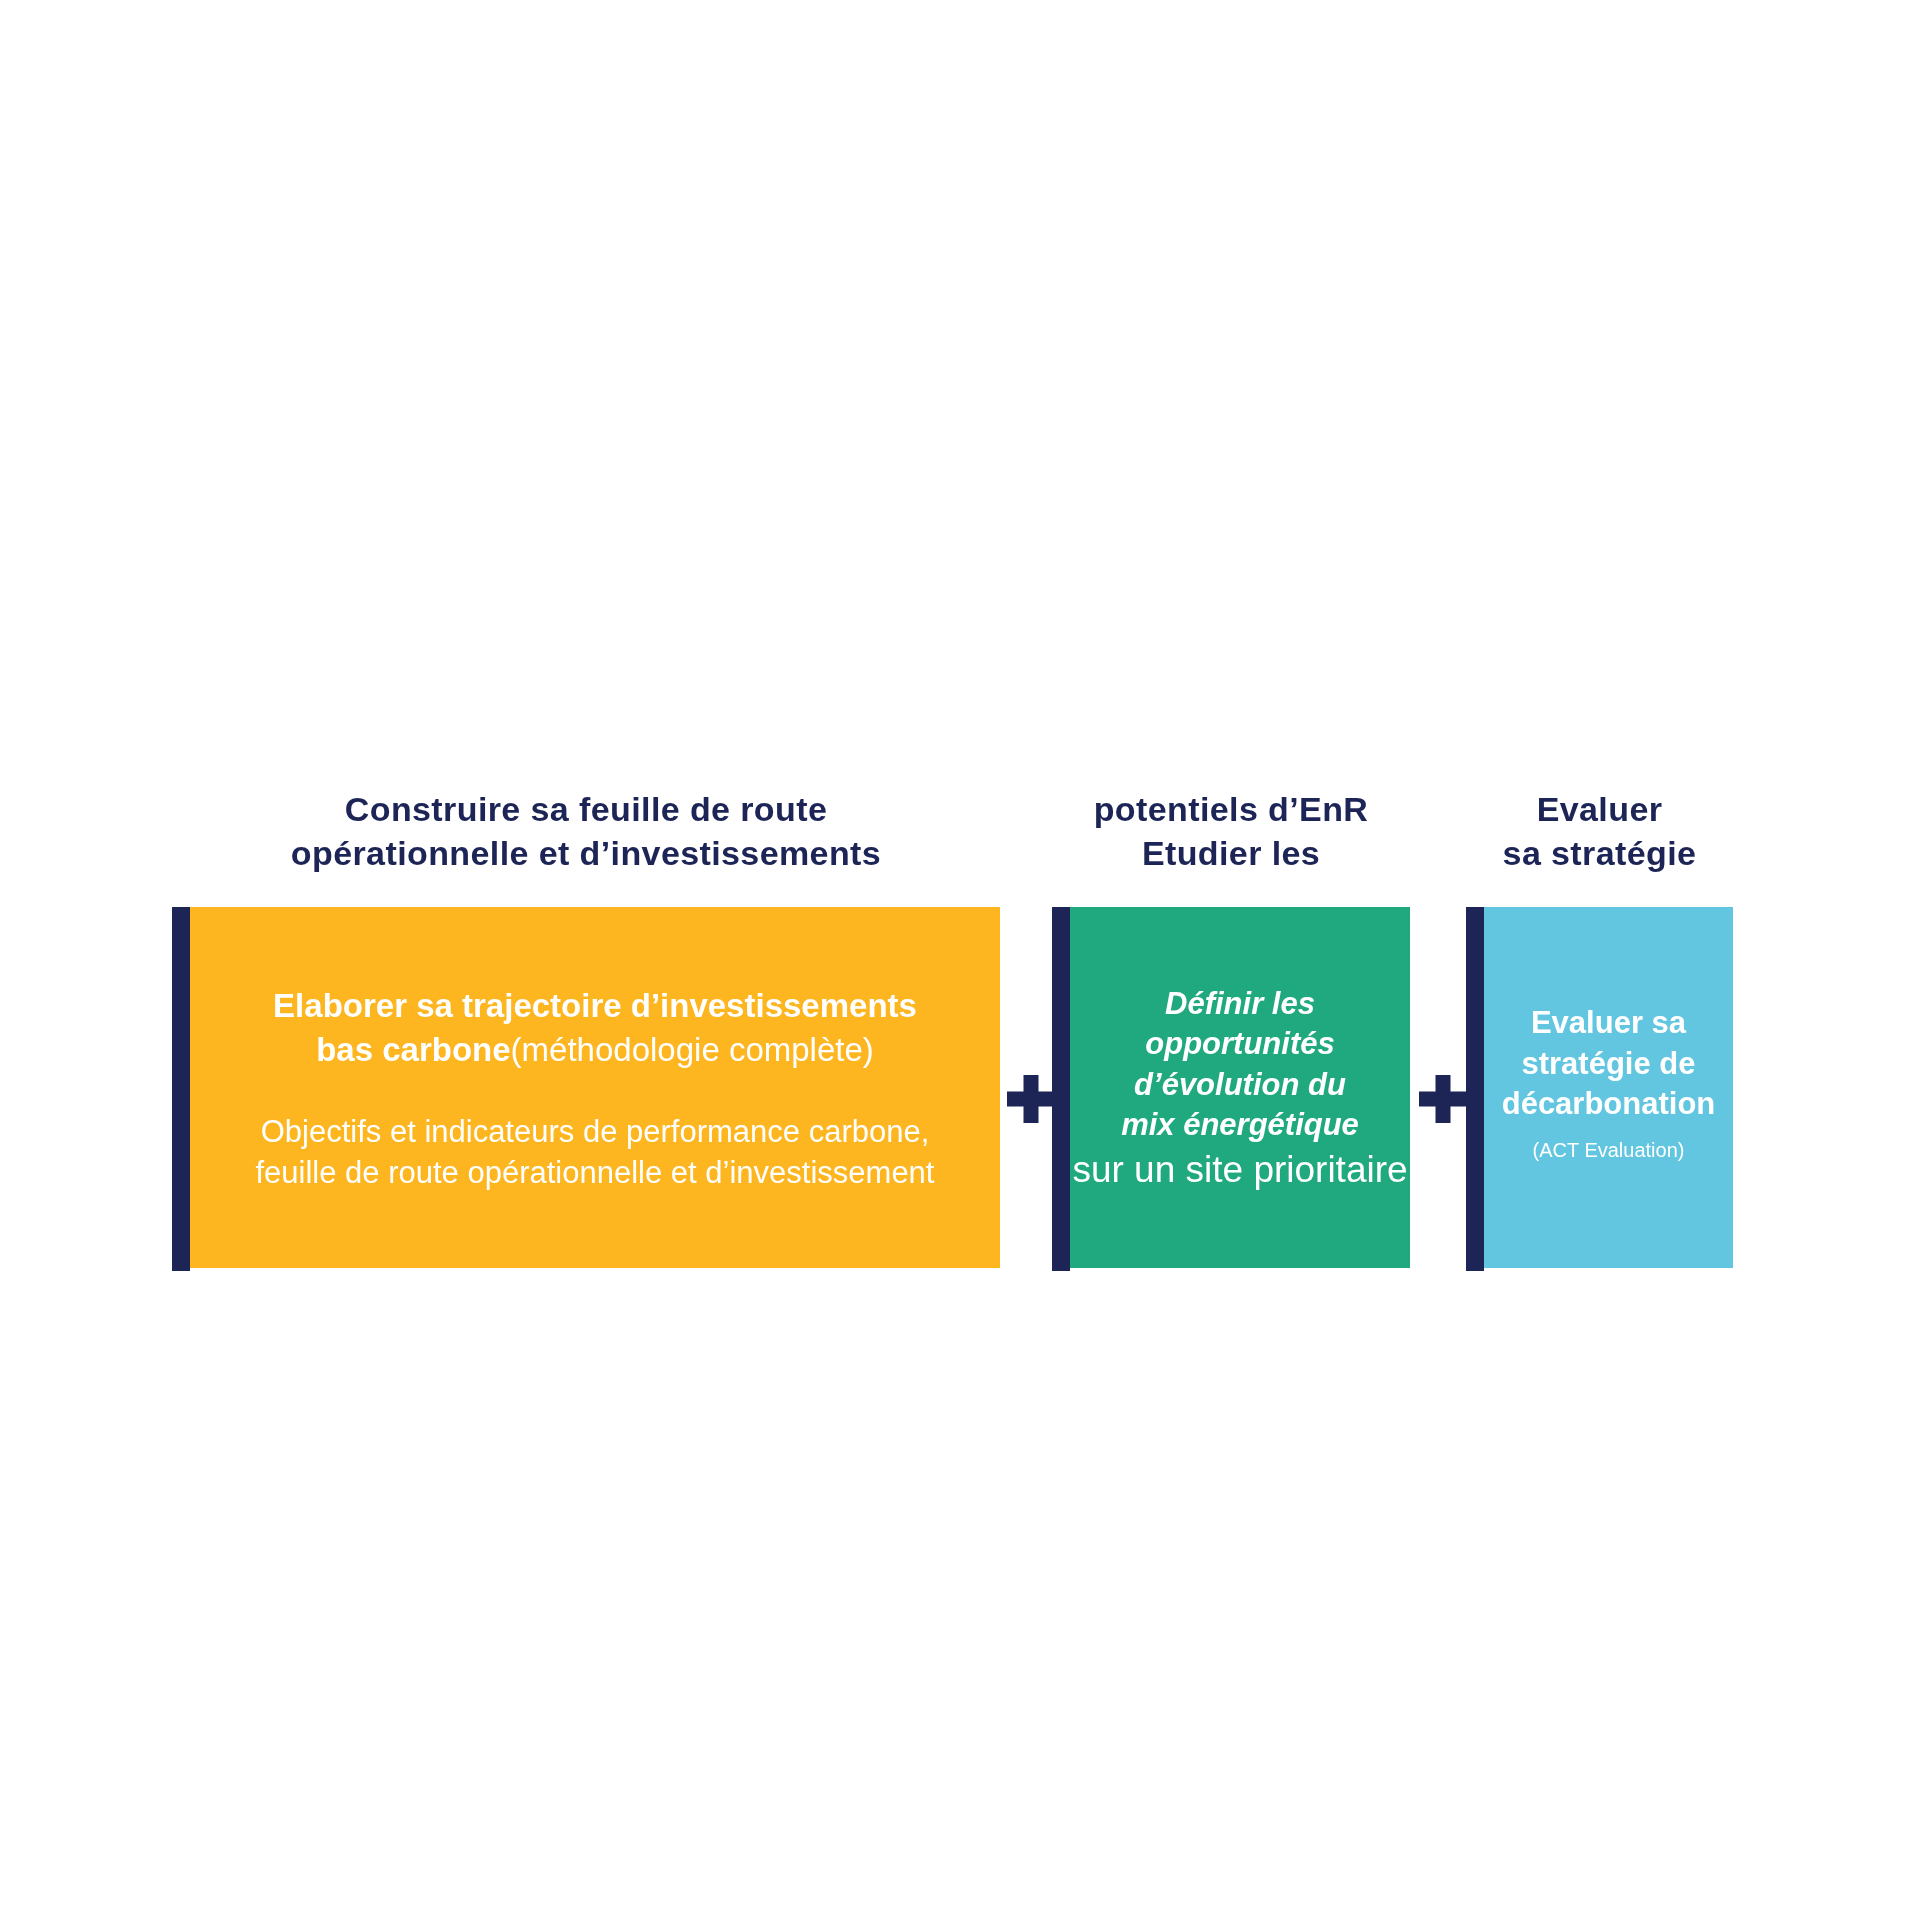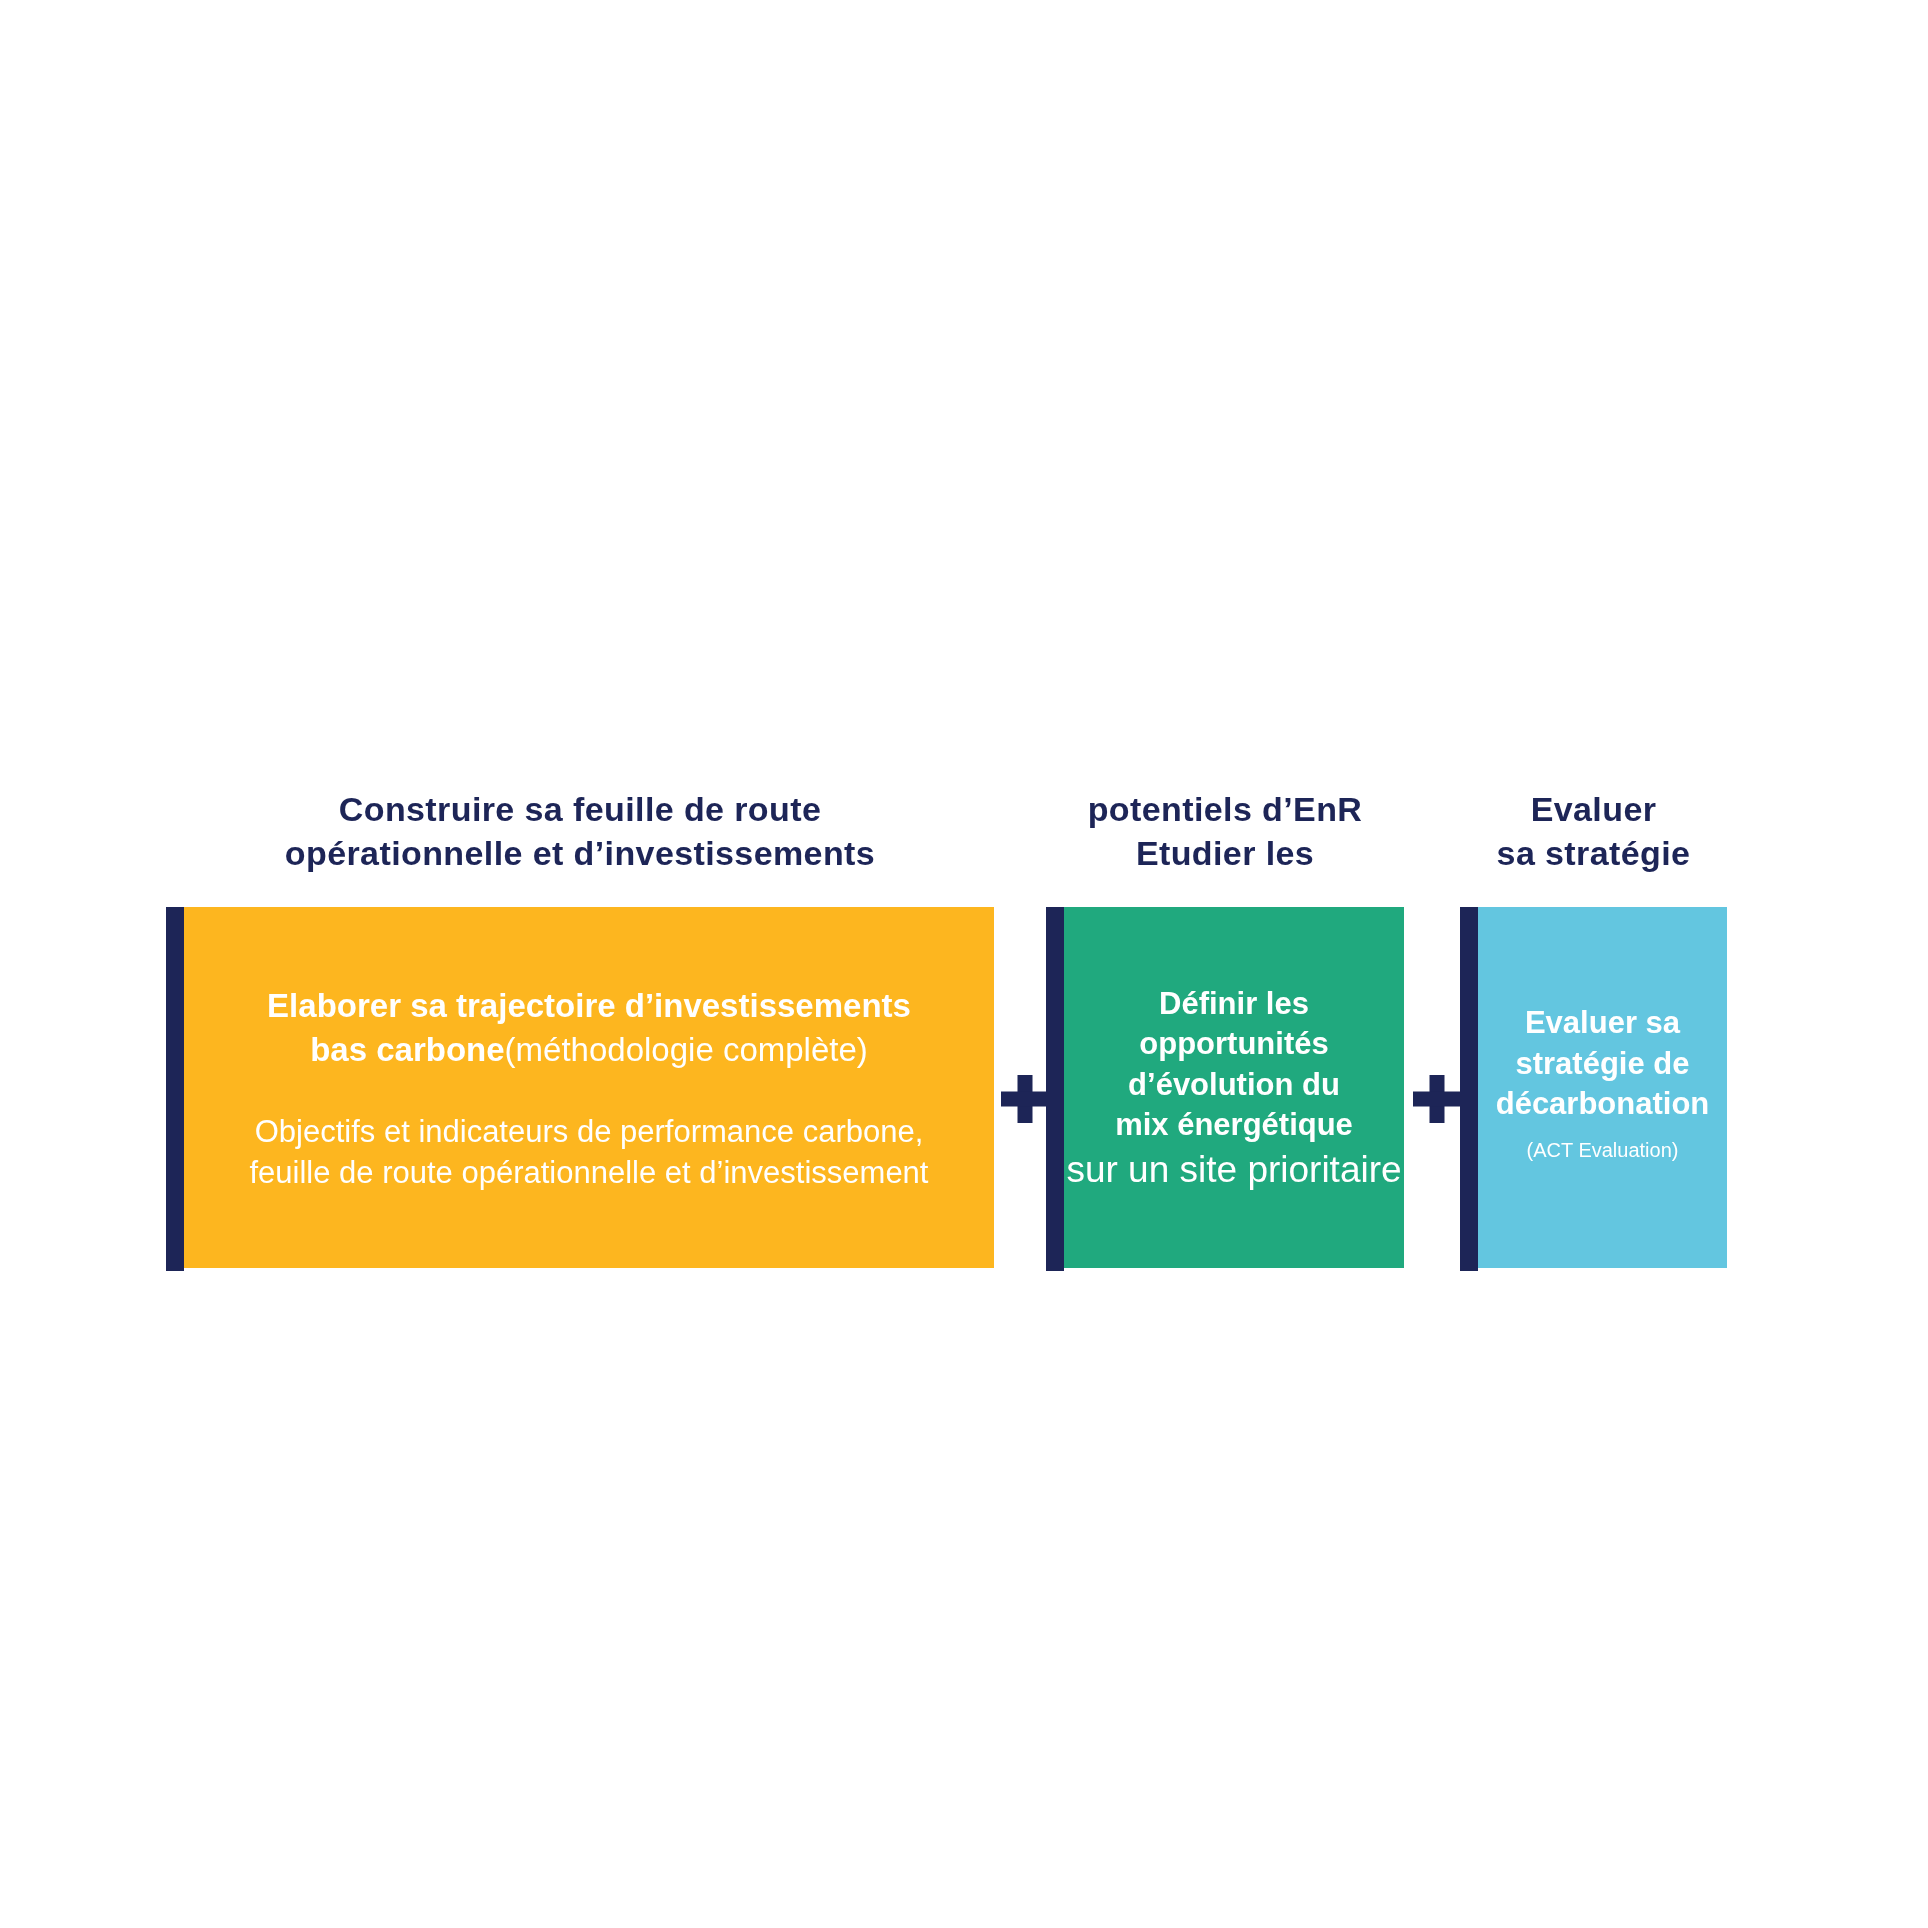--- a/index.html
+++ b/index.html
@@ -21,21 +21,21 @@
     left: 0;
     top: 0;
     width: 1928px;
     height: 1928px;
     background: #ffffff;
   }
 
   
   .diagram {
     position: absolute;
-    left: 166px;
+    left: 172px;
     top: 788px;
     width: 1599px;
     height: 488px;
     padding-left: 7px;
   }
 
   
   .column {
     position: absolute;
     top: 0;
@@ -118,20 +118,21 @@
     font-weight: normal;
     margin: 39px 0 0 0;
   }
 
   
   .box-green .lead {
     font-size: 31px;
     line-height: 1.31;
     font-weight: bold;
     margin: 0;
+    font-style: italic;
   }
   .box-green .sub {
     font-size: 37px;
     line-height: 1.31;
     font-weight: normal;
     margin: 0;
   }
 
   
   .box-blue .lead {

